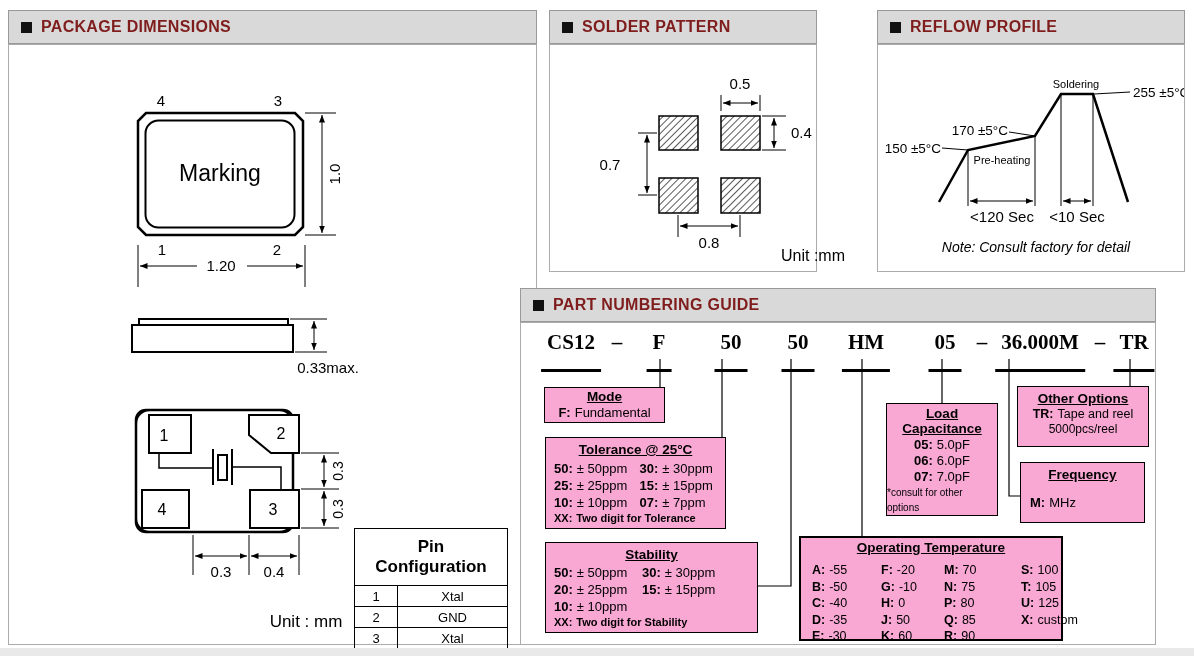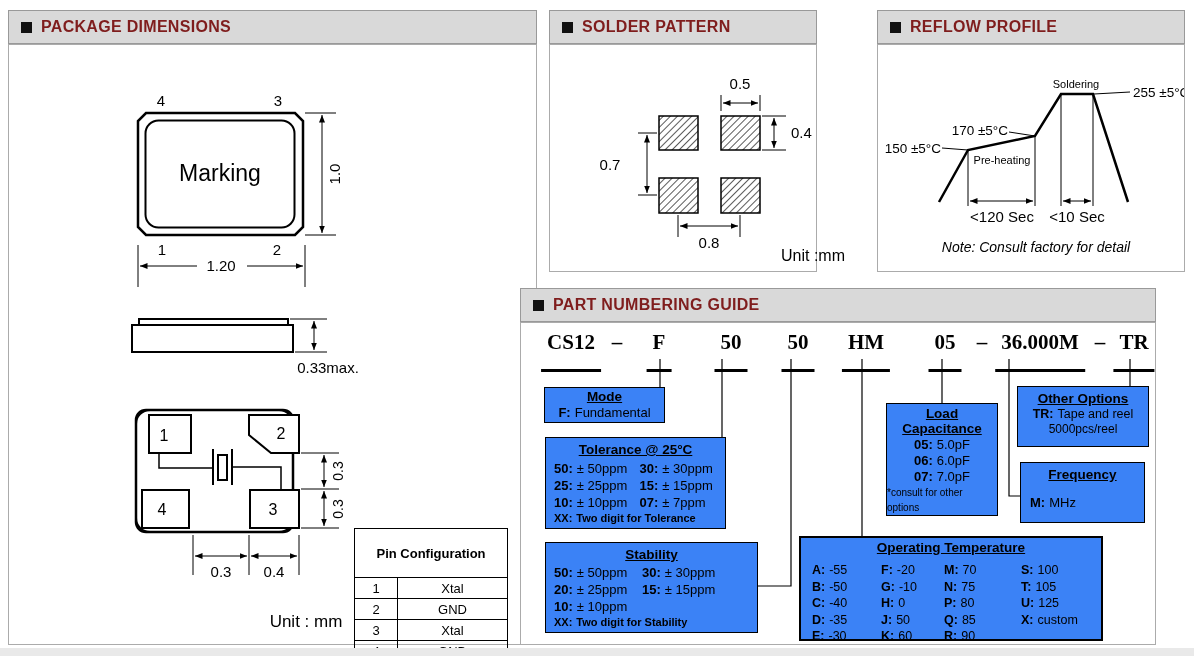--- a/index.html
+++ b/index.html
@@ -9,31 +9,31 @@
   .sec-header{position:absolute;left:0;top:0;right:0;height:34px;background:#d9d9d9;
     border:1px solid #999;display:flex;align-items:center;padding-left:12px;box-sizing:border-box;}
   .sec-header .bullet{width:11px;height:11px;background:#111;margin-right:9px;}
   .sec-header span{font-size:16px;font-weight:bold;letter-spacing:.3px;color:#7f1d1d;}
   .sec-body{position:absolute;left:0;top:34px;right:0;bottom:0;background:#fff;
     border:1px solid #ababab;box-sizing:border-box;}
   svg{position:absolute;left:0;top:0;}
   svg text{fill:#000;}
   .pin-table{position:absolute;left:345px;top:483px;width:154px;border-collapse:collapse;
     font-size:13px;}
-  .pin-table th{border:1.5px solid #000;font-weight:bold;height:20px;font-size:13px;padding:14px;}
+  .pin-table th{border:1.5px solid #000;font-weight:bold;height:20px;font-size:17px;padding:8px;}
   .pin-table td{border:1px solid #000;text-align:center;height:20px;padding:0;}
   .pin-table td:first-child{width:42px;}
   .pin-table{border:1.5px solid #000;}
   
   .pn-row{position:absolute;left:0;top:6px;width:100%;height:34px;}
   .seg{position:absolute;transform:translateX(-50%);font-family:"Liberation Serif",serif;
     font-weight:bold;font-size:21px;line-height:26px;white-space:nowrap;}
   .seg.u{border-bottom:3.5px solid #000;padding:0 6px 14px;}
   .png-lines{z-index:0;}
-  .gbox{position:absolute;background:#3b82f6;border:1px solid #000;box-sizing:border-box;
+  .gbox{position:absolute;background:#f9a8d4;border:1px solid #000;box-sizing:border-box;
     font-size:13px;z-index:1;}
   .gbox .title{font-weight:bold;text-decoration:underline;text-align:center;font-size:13.5px;
     margin-top:4px;}
   .kvrow{display:flex;line-height:17px;padding-left:8px;}
   .pair{display:flex;}
   .pair .k{font-weight:bold;margin-right:4px;white-space:pre;}
   .pair .v{white-space:pre;}
   .box-tol .pair,.box-stb .pair{width:88px;}
   .note{font-size:11px;font-weight:bold;padding-left:8px;line-height:14px;}
   .note .k{margin-right:4px;}
@@ -410,21 +410,21 @@
         <div>
             <div class="kvrow">
               <span class="pair">
                 <span class="k">M:</span>
                 <span class="v">MHz</span>
               </span>
             </div>
           </div>
       </div>
 
-      <div class="gbox box-opt" style="left:278px;top:213px;width:304px;height:105px;">
+      <div class="gbox box-opt" style="left:278px;top:213px;width:264px;height:105px;">
         <div class="title" style="margin-top:2px;">Operating Temperature</div>
         <div class="opt-col" style="left:11px;">
             <div class="kvrow">
               <span class="pair">
                 <span class="k">A:</span>
                 <span class="v">-55</span>
               </span>
             </div>
             <div class="kvrow">
               <span class="pair">

